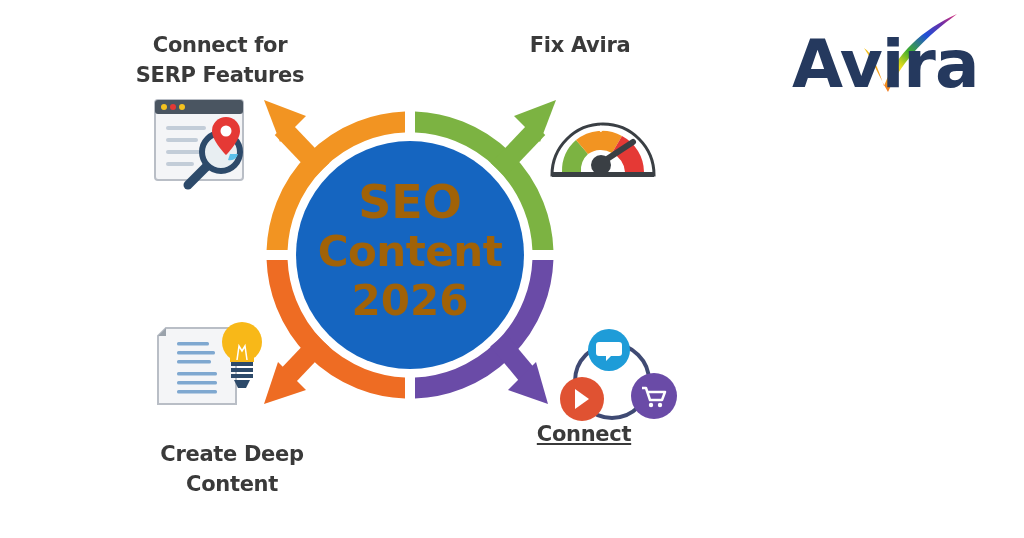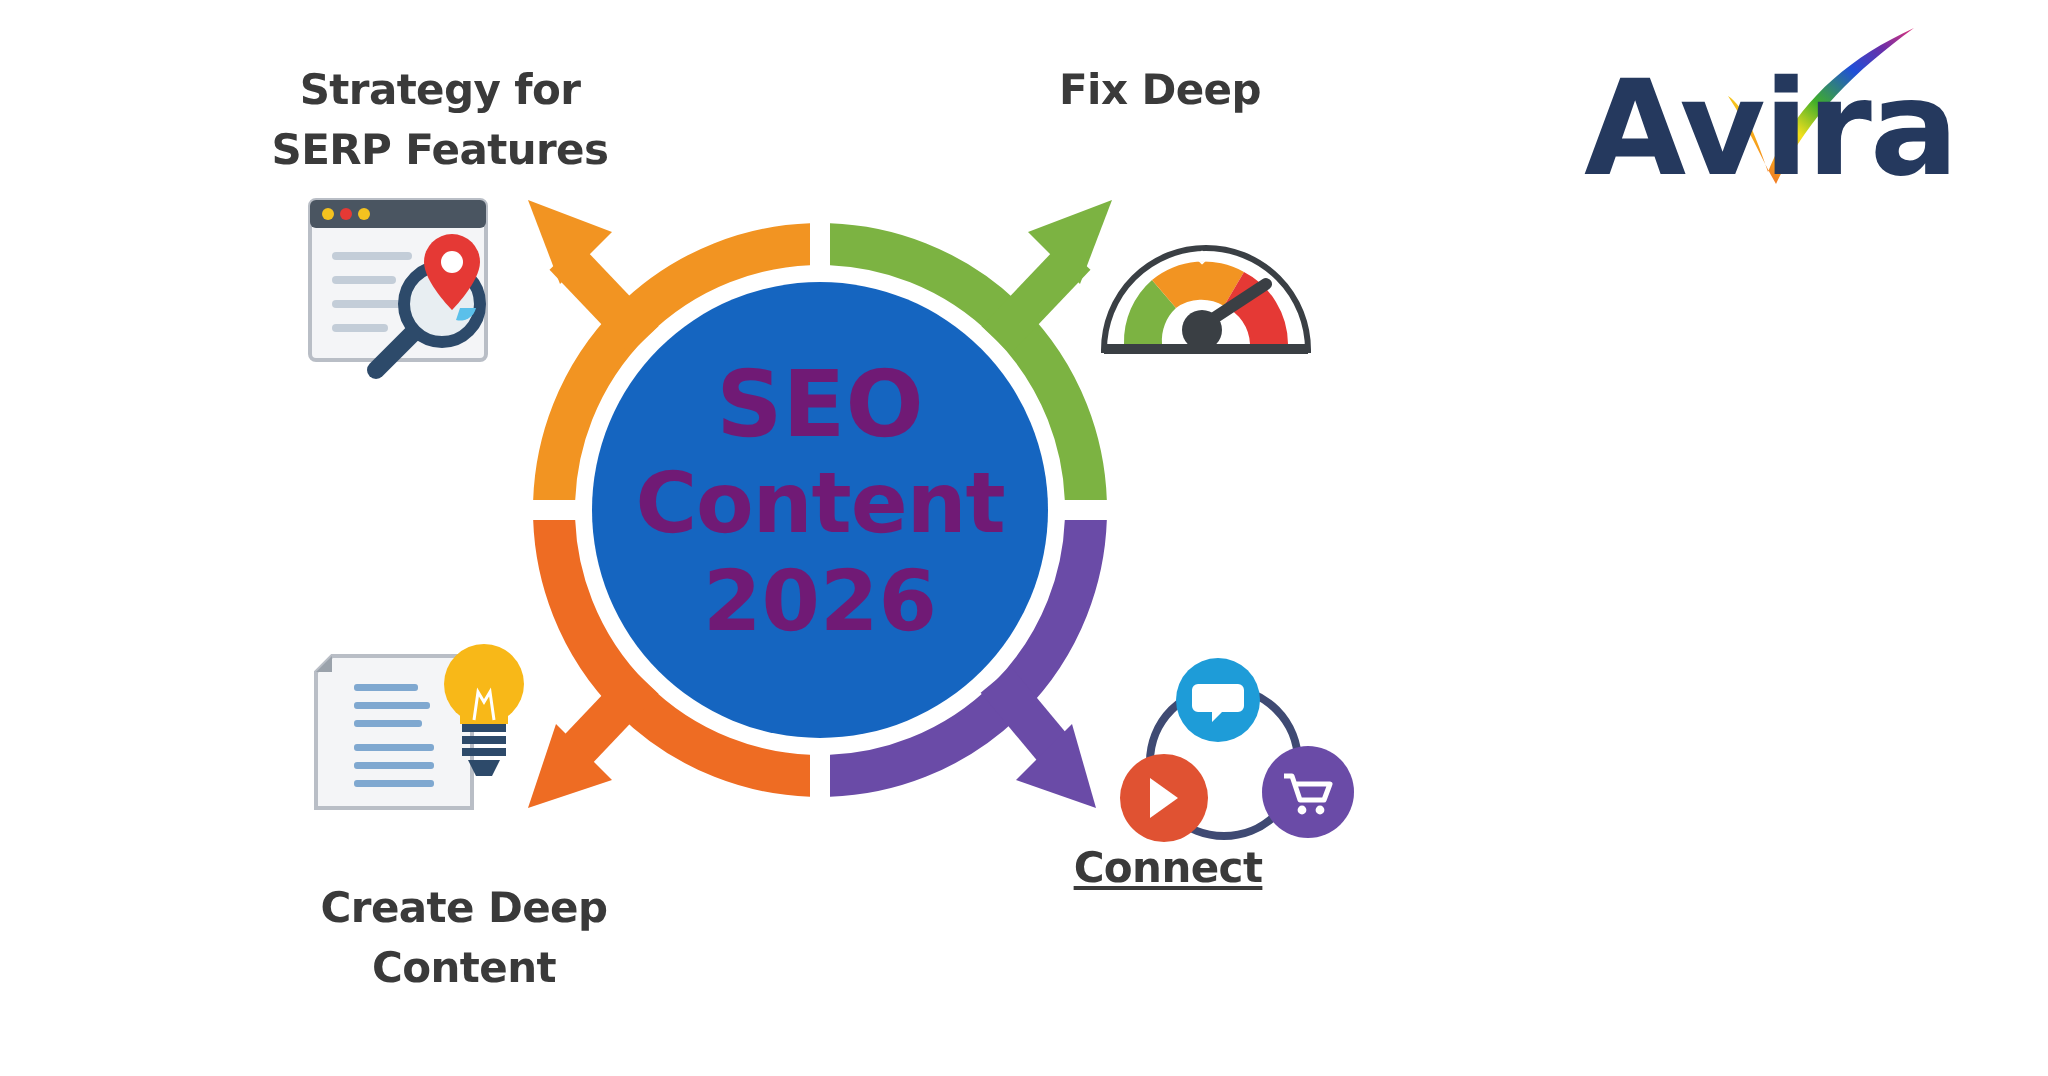--- a/index.html
+++ b/index.html
@@ -19,21 +19,21 @@
       font-size: 21px;
       line-height: 30px;
       letter-spacing: -0.3px;
     }
     .label span { display: block; }
     #diagram { position: absolute; left: 0; top: 0; }
     .center-text {
       position: absolute;
       left: 295px; top: 176px; width: 230px;
       text-align: center;
-      color: #701a75;
+      color: #a16207;
       font-weight: bold;
     }
     .center-text .l1 { font-size: 46px; line-height: 52px; display: block; }
     .center-text .l2 { font-size: 42px; line-height: 48px; display: block; letter-spacing: -0.5px; }
     .center-text .l3 { font-size: 42px; line-height: 50px; display: block; }
     .logo {
       position: absolute; left: 792px; top: 8px; width: 220px; height: 110px;
     }
     .logo-word {
       position: absolute; left: 0; top: 18px; width: 220px;
@@ -148,25 +148,25 @@
   </g>
 </svg>
 
 <div class="center-text">
   <span class="l1">SEO</span>
   <span class="l2">Content</span>
   <span class="l3">2026</span>
 </div>
 
 <div class="label" style="left:120px; top:30px; width:200px;">
-  <span>Strategy for</span>
+  <span>Connect for</span>
   <span>SERP Features</span>
 </div>
 <div class="label" style="left:480px; top:30px; width:200px;">
-  <span>Fix Deep</span>
+  <span>Fix Avira</span>
 </div>
 <div class="label" style="left:132px; top:419px; width:200px;margin-top:20px;">
   <span>Create Deep</span>
   <span>Content</span>
 </div>
 <div class="label" style="left:484px; top:419px; width:200px;text-decoration:underline;">
   <span>Connect</span>
 </div>
 
 <div class="logo">

